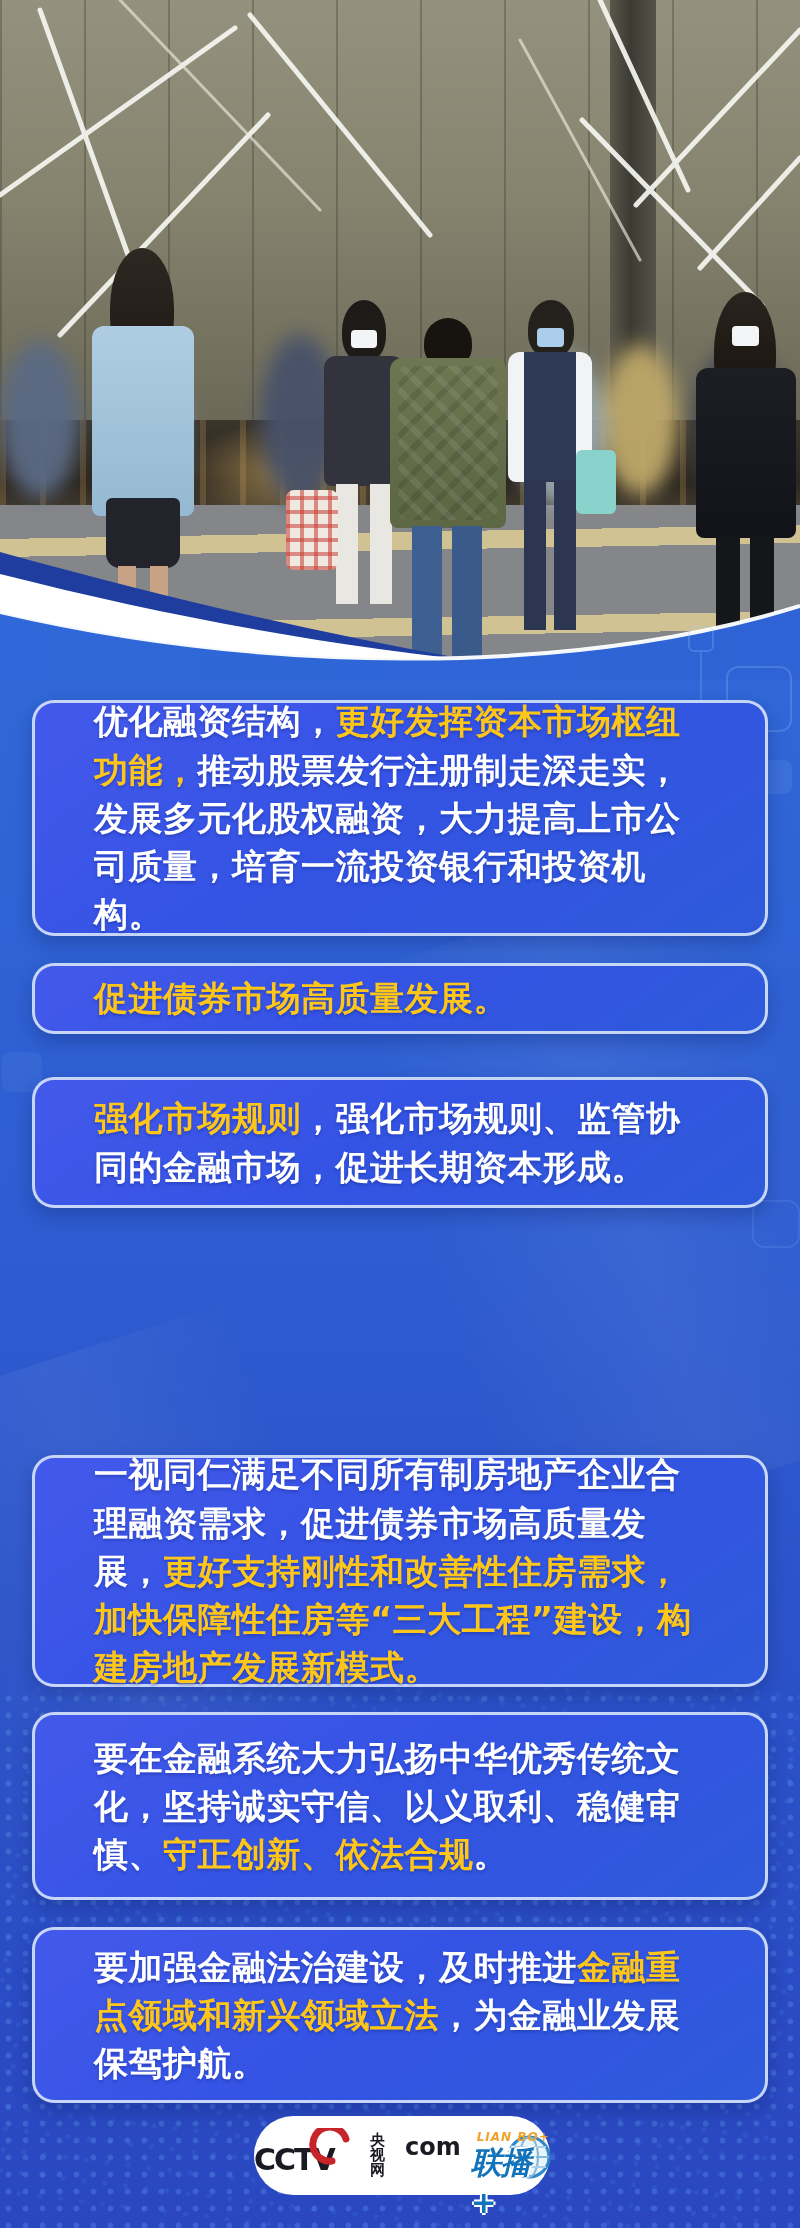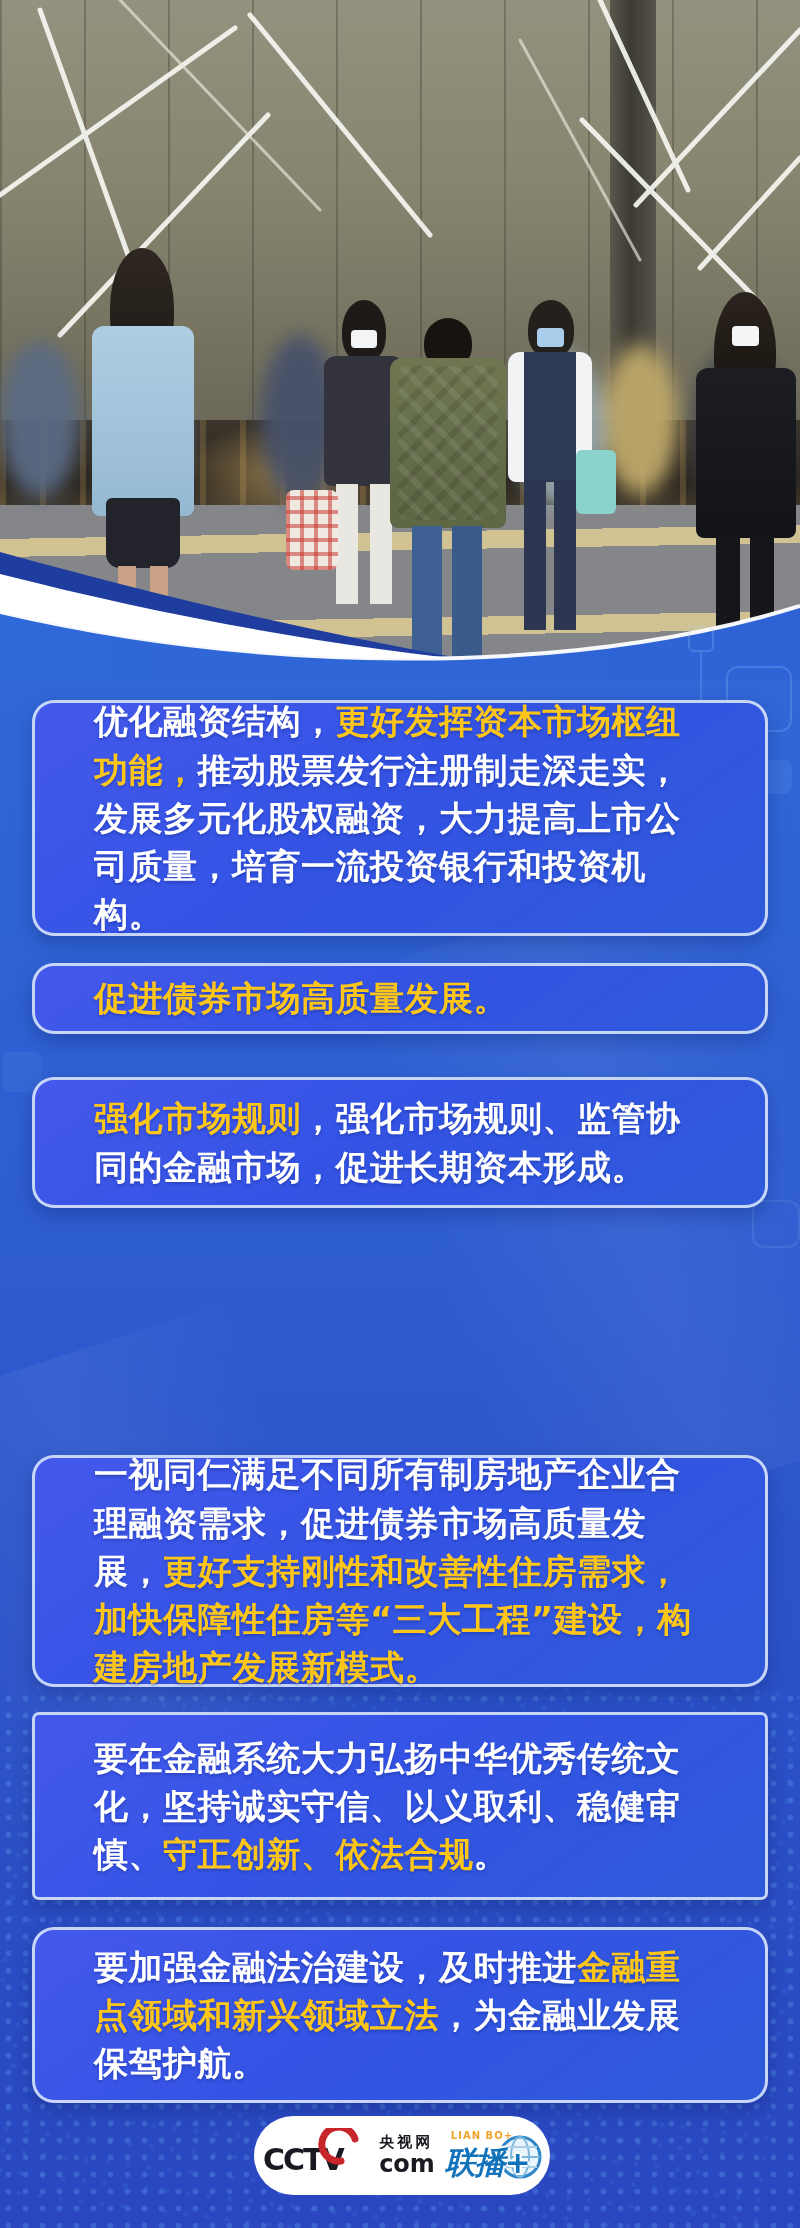--- a/index.html
+++ b/index.html
@@ -103,25 +103,25 @@
     box-shadow:0 8px 18px rgba(10,25,90,.28);
     display:flex;align-items:center;padding:10px 44px;}
   .card p{margin:15px;font-size:34px;font-weight:bold;line-height:1.42;color:#ffffff;
     text-shadow:0 2px 3px rgba(15,35,120,.35);letter-spacing:.5px;}
   .card p .yl{color:#ffc61a;}
 
   
   .logo-pill{position:absolute;left:254px;top:2116px;width:296px;height:79px;border-radius:40px;
     background:#ffffff;display:flex;align-items:center;justify-content:center;gap:10px;}
   .cctv-mark{display:flex;align-items:center;}
-  .cn-col{display:flex;flex-direction:column;line-height:1;margin-left:-6px;}
+  .cn-col{display:flex;flex-direction:row;line-height:1;margin-left:-6px;}
   .cctv-cn{font-size:15px;font-weight:bold;color:#1a1a22;letter-spacing:3px;}
   .cctv-com{font-size:24px;font-weight:bold;color:#1a1a22;letter-spacing:0;margin-top:2px;}
   .lianbo{position:relative;width:96px;height:56px;}
-  .lianbo-en{position:absolute;left:6px;top:2px;font-size:10px;font-weight:bold;color:#f0a32a;letter-spacing:1px;}
+  .lianbo-en{position:absolute;left:6px;top:2px;font-size:12px;font-weight:bold;font-style:italic;color:#f0a32a;letter-spacing:1px;}
   .lianbo-cn{position:absolute;left:0;top:14px;font-size:31px;font-weight:900;font-style:italic;color:#1273ba;
     text-shadow:-2px 0 0 #fff,2px 0 0 #fff,0 -2px 0 #fff,0 2px 0 #fff;letter-spacing:-1px;}
   .globe{position:absolute;right:-2px;top:6px;}
 </style>
 </head>
 <body>
 
 <div class="page">
 
   <div class="photo">
@@ -211,21 +211,21 @@
     </div>
   <div class="card" style="top:963px;height:71px;">
       <p><span class="yl">促进债券市场高质量发展。</span></p>
     </div>
   <div class="card" style="top:1077px;height:131px;">
       <p><span class="yl">强化市场规则</span><span>，强化市场规则、监管协同的金融市场，促进长期资本形成。</span></p>
     </div>
   <div class="card" style="top:1455px;height:232px;">
       <p><span>一视同仁满足不同所有制房地产企业合理融资需求，促进债券市场高质量发展，</span><span class="yl">更好支持刚性和改善性住房需求，加快保障性住房等“三大工程”建设，构建房地产发展新模式。</span></p>
     </div>
-  <div class="card" style="top:1712px;height:188px;border-radius:7px;">
+  <div class="card" style="top:1712px;height:188px;">
       <p><span>要在金融系统大力弘扬中华优秀传统文化，坚持诚实守信、以义取利、稳健审慎、</span><span class="yl">守正创新、依法合规</span><span>。</span></p>
     </div>
   <div class="card" style="top:1927px;height:176px;">
       <p><span>要加强金融法治建设，及时推进</span><span class="yl">金融重点领域和新兴领域立法</span><span>，为金融业发展保驾护航。</span></p>
     </div>
 
   <div class="logo-pill">
     <div class="cctv-mark">
       <svg width="112" height="56" viewBox="0 0 112 56">
         <text x="0" y="42" font-family="DejaVu Sans, sans-serif" font-size="30" font-weight="bold" letter-spacing="-2" fill="#1a1a22">CCTV</text>

